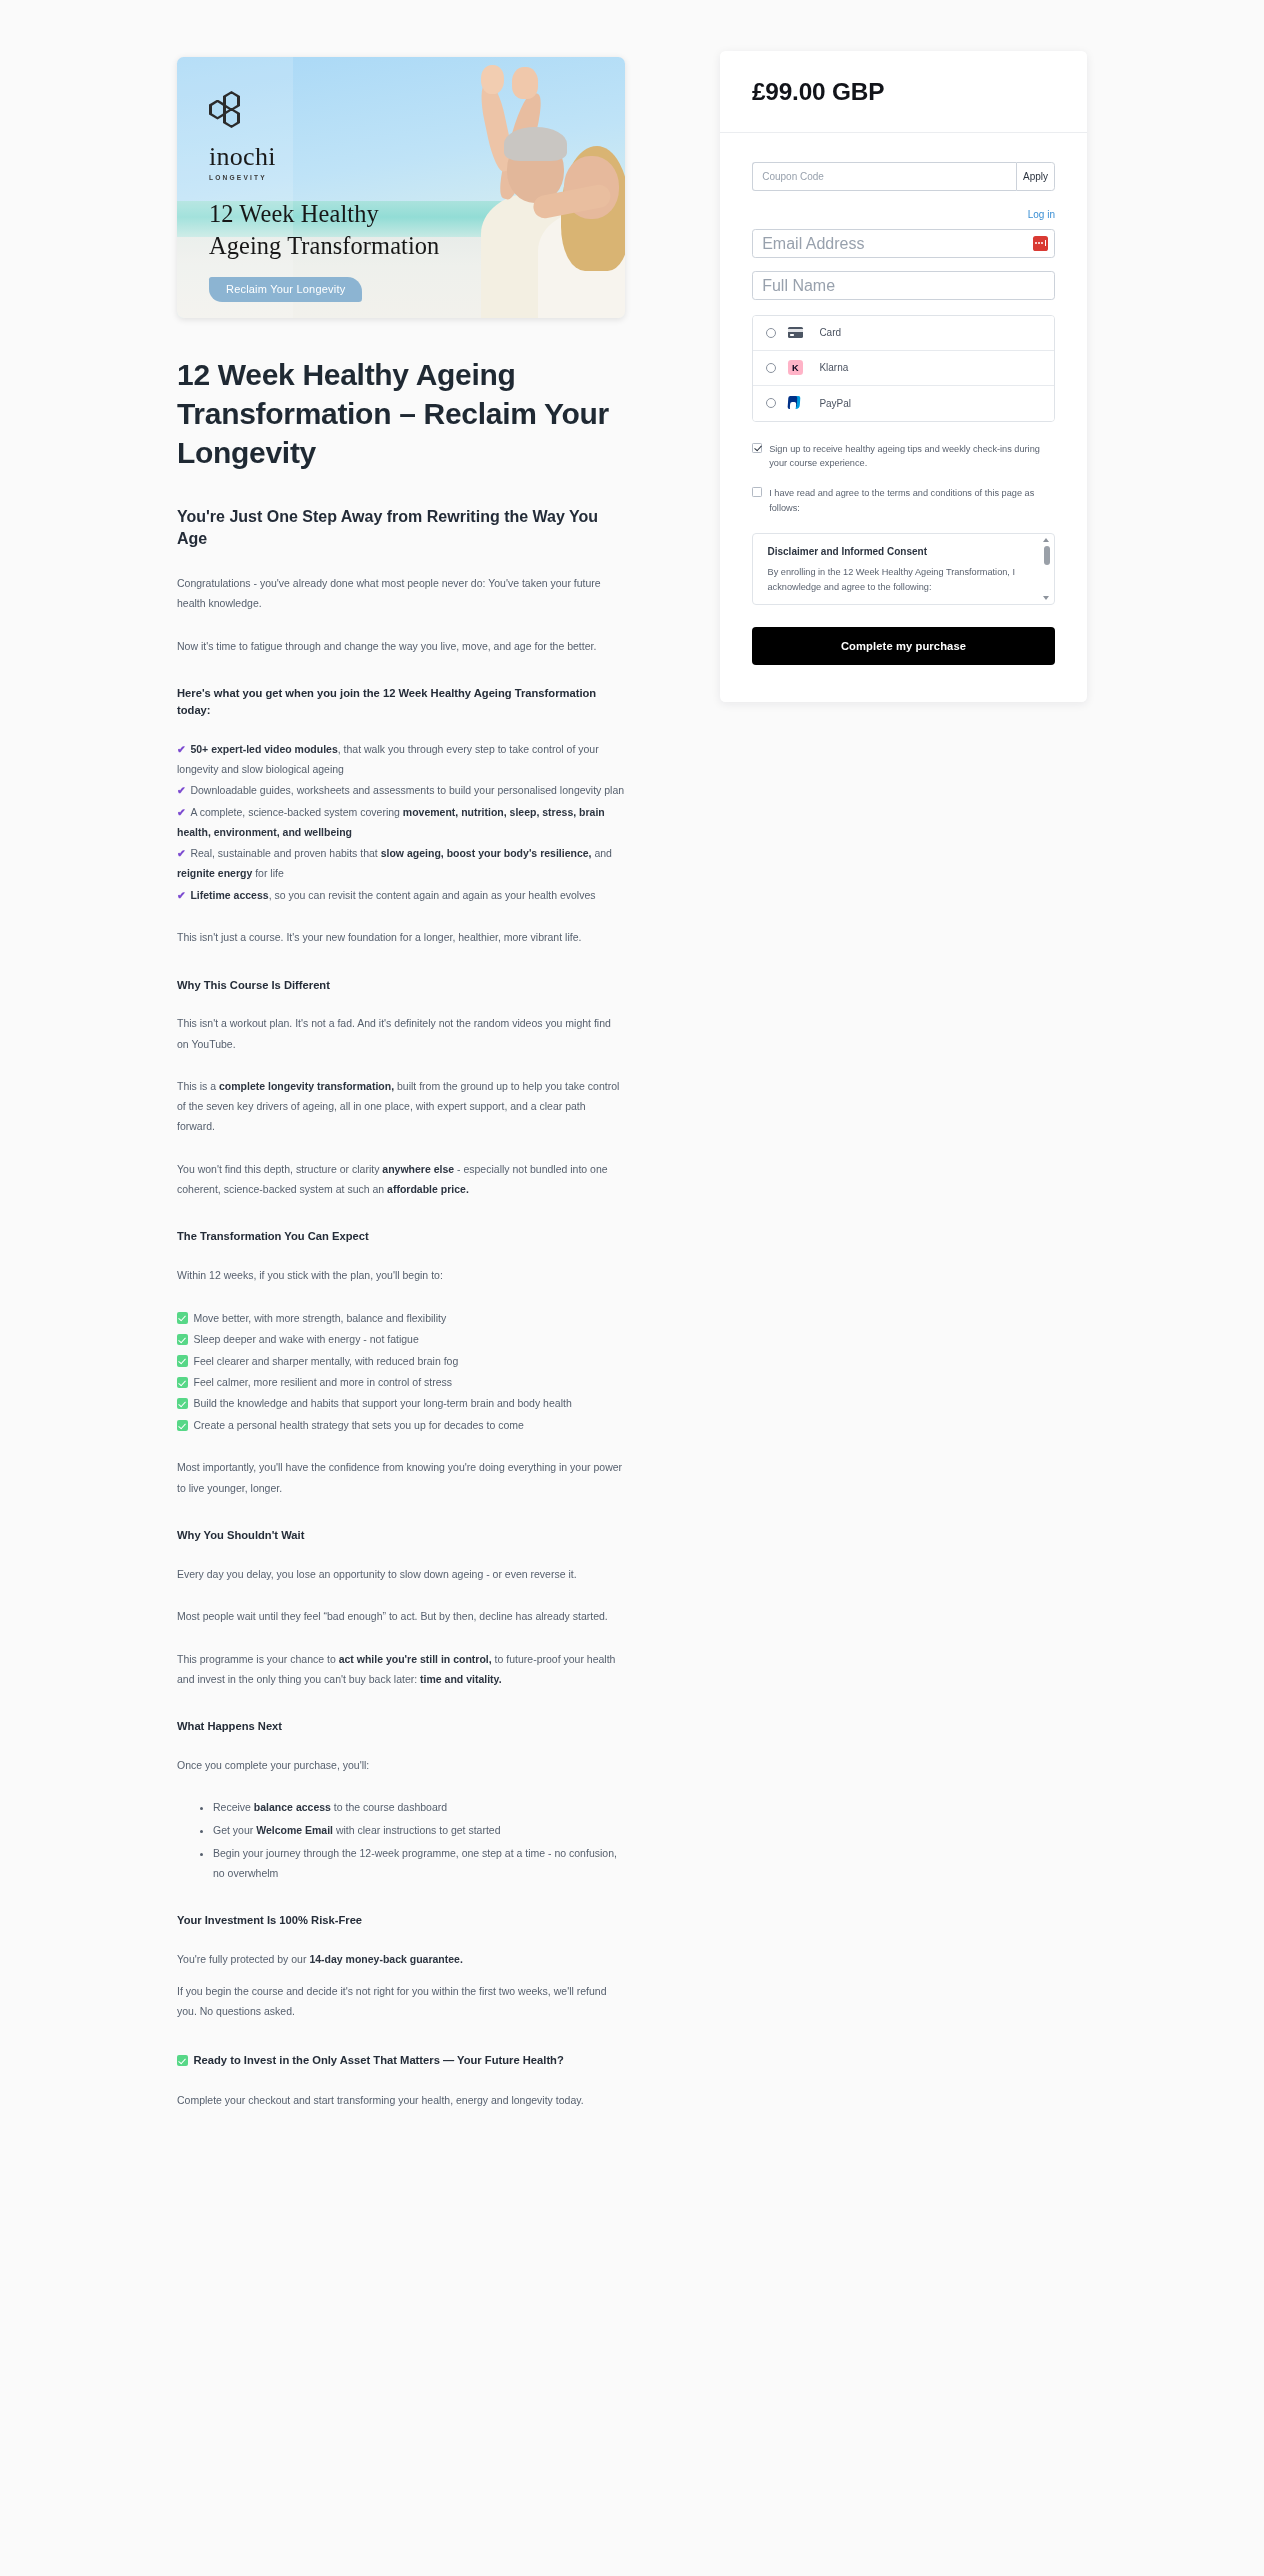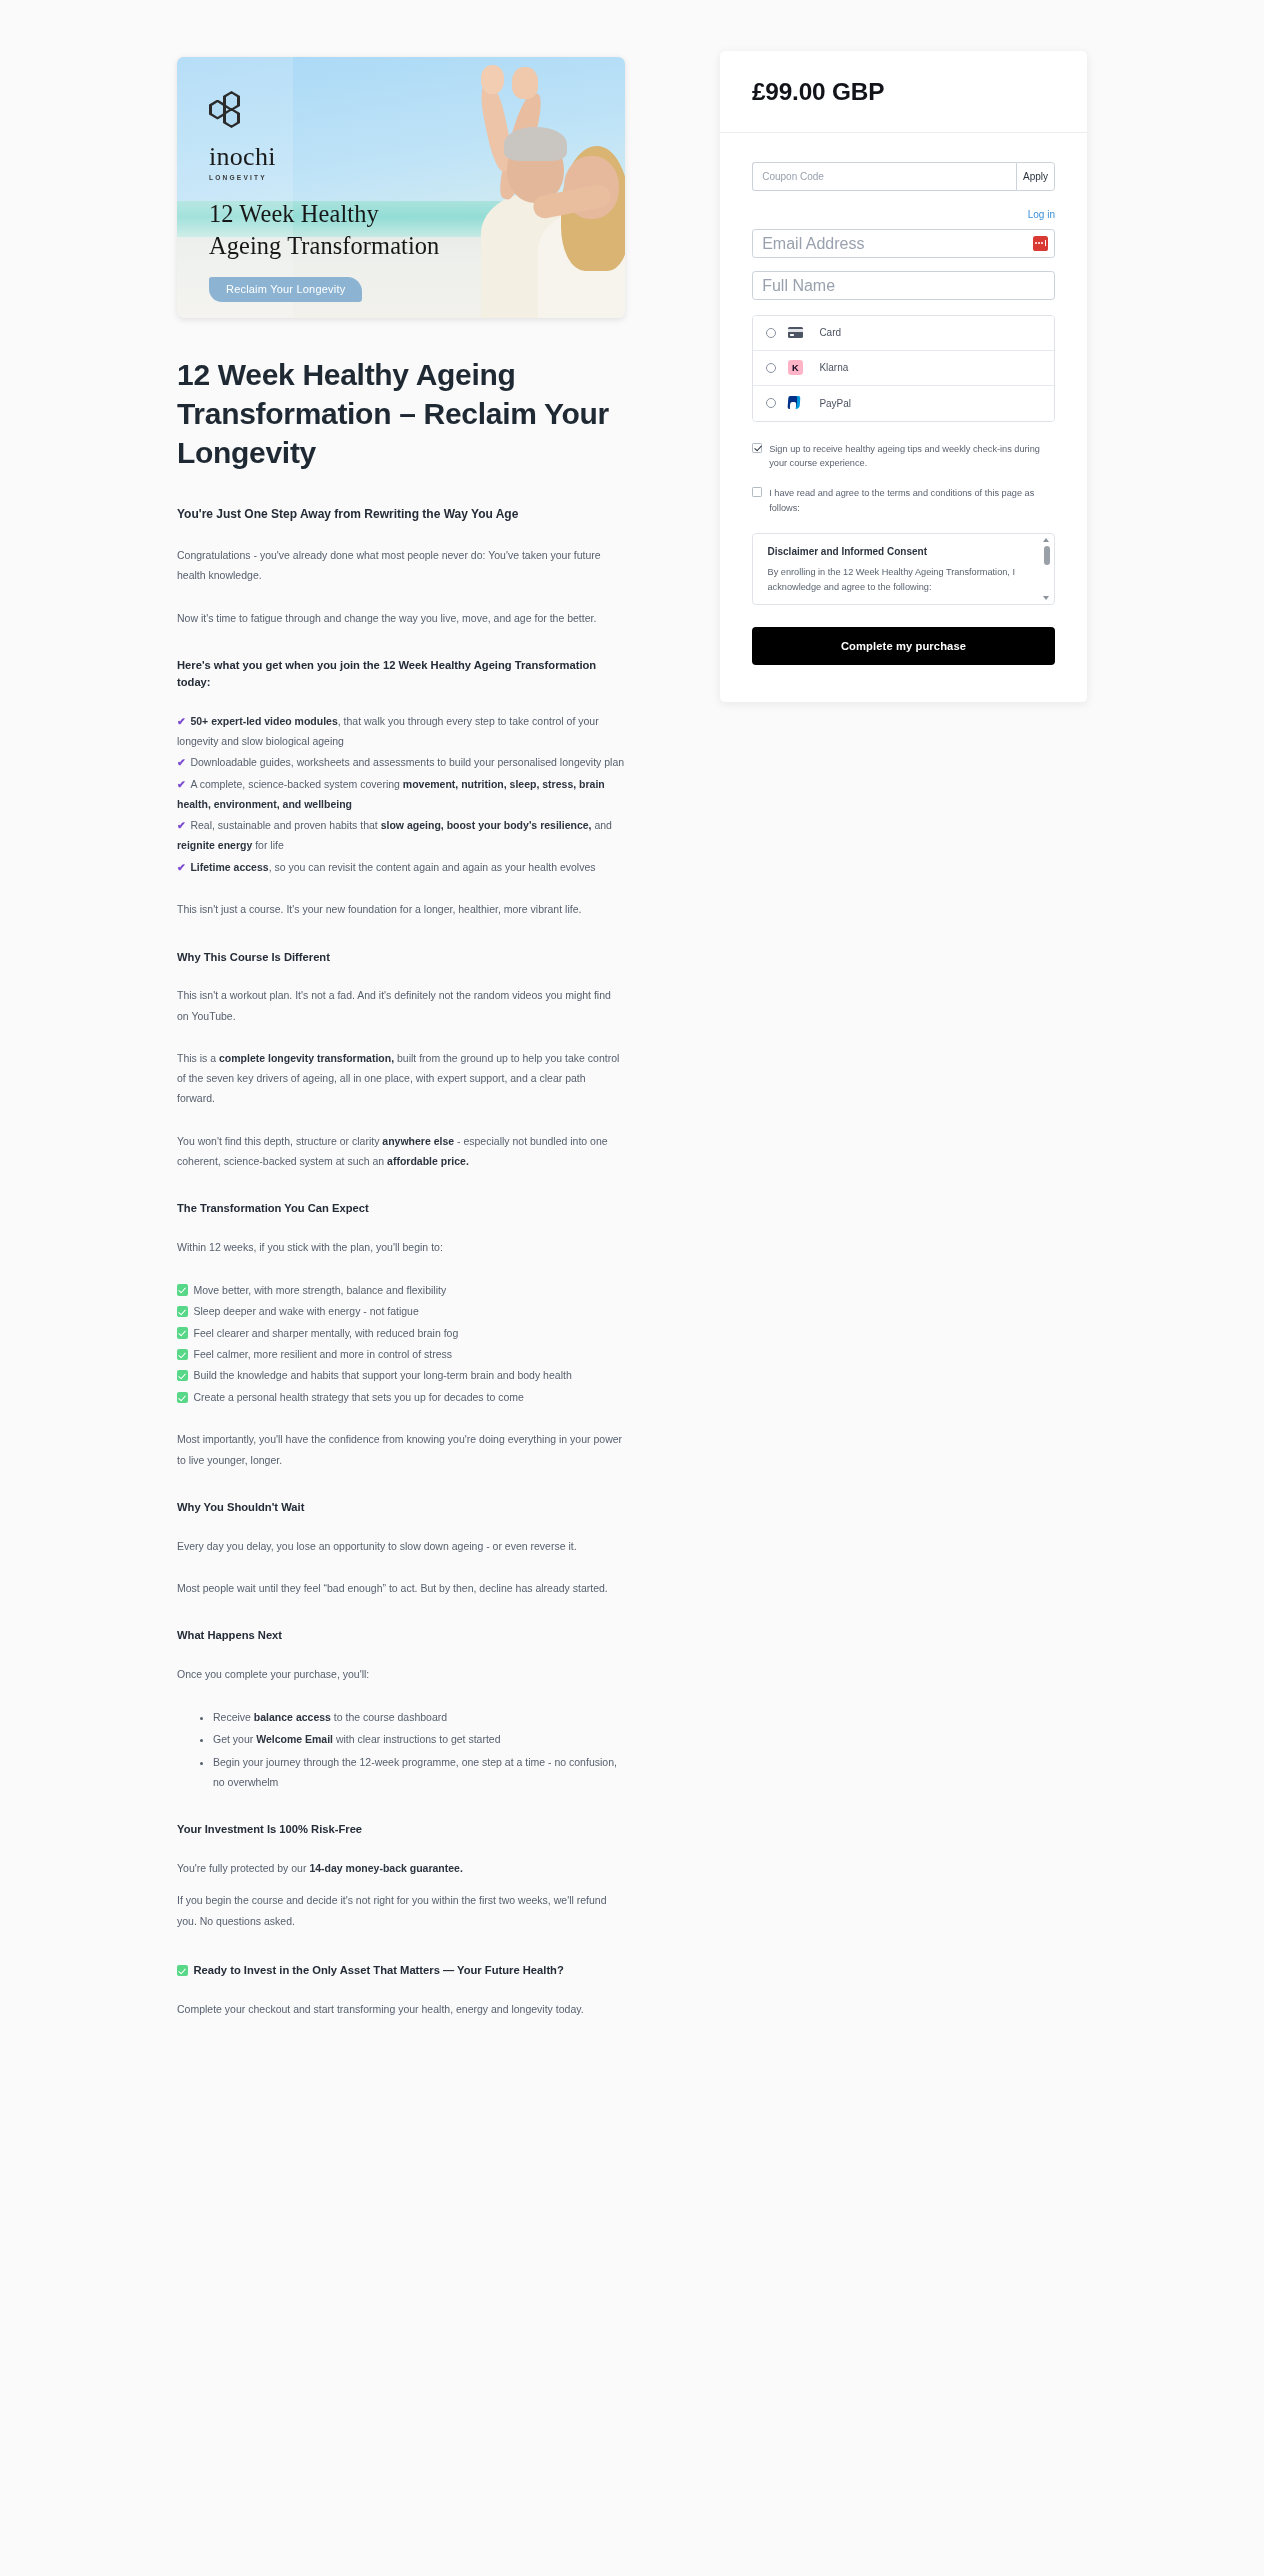--- a/index.html
+++ b/index.html
@@ -120,21 +120,21 @@
   .ph-hand2{ right:49%; bottom:86%; width:9%; height:11%; background:#f2cdb1; border-radius:46%; }
   .ph-arm-over{ right:8%; bottom:40%; width:30%; height:9%; background:#e9be9f; border-radius:26px; transform: rotate(-11deg);}
 
   
   .article { margin-top: 37px; width: 448px; }
   h1.post-title {
     font-size: 30px; line-height:1.30; font-weight:700; color:#1f2933;
     margin: 0 0 34px 0; letter-spacing:-0.3px;
   }
   h2.sub-head {
-    font-size: 12px; line-height:1.40; font-weight:700; color:#242c38;
+    font-size: 16px; line-height:1.40; font-weight:700; color:#242c38;
     margin: 0 0 22.4px 0;
   }
   h3.sec-head {
     font-size: 11.2px; font-weight:700; color:#242c38; margin: 29px 0 20px 0; line-height:1.5;
   }
   p.body {
     font-size: 10.5px; line-height: 1.92; color: #555f6d; margin: 0 0 22.4px 0;
   }
   p.body.tight { margin-bottom: 12px; }
   b, strong { color:#2c3440; font-weight:700; }
@@ -380,20 +380,21 @@
         <li><span class="gbox"></span><span>Create a personal health strategy that sets you up for decades to come</span></li>
       </ul>
 
       <p class="body">Most importantly, you'll have the confidence from knowing you're doing everything in your power to live younger, longer.</p>
 
       <h3 class="sec-head">Why You Shouldn't Wait</h3>
 
       <p class="body">Every day you delay, you lose an opportunity to slow down ageing - or even reverse it.</p>
       <p class="body">Most people wait until they feel “bad enough” to act. But by then, decline has already started.</p>
 
+      <p class="body">This programme is your chance to <b>act while you're still in control,</b> to future-proof your health and invest in the only thing you can't buy back later: <b>time and vitality.</b></p>
 
       <h3 class="sec-head">What Happens Next</h3>
 
       <p class="body">Once you complete your purchase, you'll:</p>
 
       <ul class="dot-list">
         <li>Receive <b>balance access</b> to the course dashboard</li>
         <li>Get your <b>Welcome Email</b> with clear instructions to get started</li>
         <li>Begin your journey through the 12-week programme, one step at a time - no confusion, no overwhelm</li>
       </ul>

